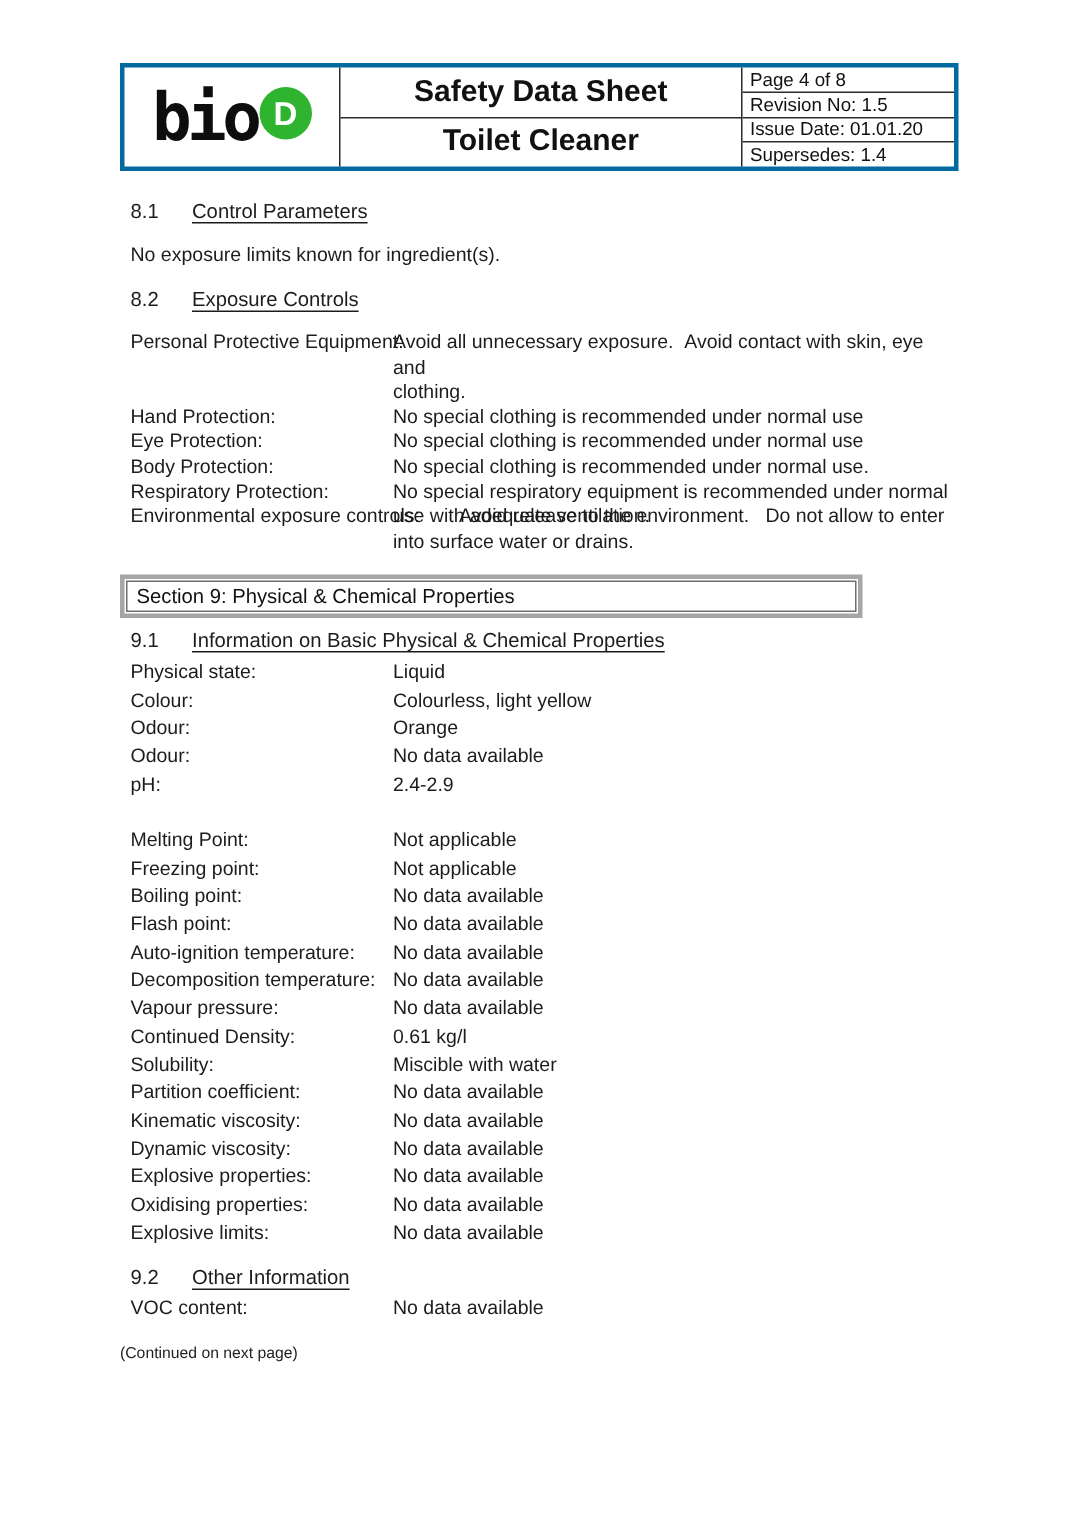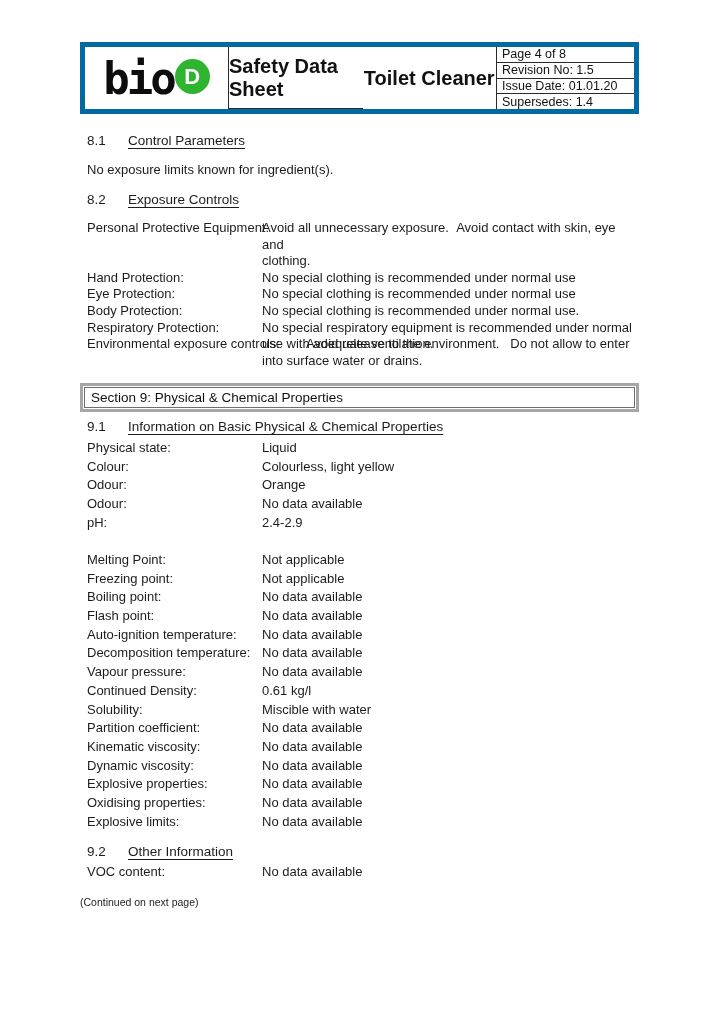--- a/index.html
+++ b/index.html
@@ -14,39 +14,39 @@
     margin:0 auto;
     overflow:hidden;
   }
 
   
   .hdr {
     position:absolute; left:80px; top:42px;
     width:559px; height:72px;
     display:grid;
     grid-template-columns:144px 268px 1fr;
-    border:5px solid #0369a1;
+    border:3px solid #0369a1;
   }
   .hdr-logo-cell {
     border-right:1px solid #2b2b2b;
     display:flex; align-items:center; justify-content:center;
   }
   .logo { white-space:nowrap; }
   .logo-text {
     font-family:"DejaVu Sans Mono", monospace;
     font-weight:bold; font-size:44px; letter-spacing:-3px; color:#0d0d0d;
   }
   .logo-badge {
     display:inline-block; width:35px; height:35px; border-radius:50%;
     color:#ffffff; text-align:center; line-height:35px;
     font-weight:bold; font-size:22px;
     font-family:"Liberation Sans", sans-serif;
     transform:translateY(-10px); margin-left:1px;
   }
-  .hdr-title-cell { border-right:1px solid #2b2b2b; display:flex; flex-direction:row; }
+  .hdr-title-cell { border-right:1px solid #2b2b2b; display:flex; flex-direction:column; }
   .hdr-title-row {
     flex:1; display:flex; align-items:center; justify-content:center;
     font-weight:bold; font-size:20px; color:#111;
   }
   .hdr-title-row:first-child { border-bottom:1px solid #2b2b2b; }
   .hdr-info-cell { display:flex; flex-direction:column; }
   .hdr-info-row {
     flex:1; display:flex; align-items:center;
     padding-left:5px; font-size:12.5px; color:#111;
   }
@@ -61,21 +61,21 @@
 
   
   .kv-block { position:absolute; left:87px; width:553px; }
   .krow { position:relative; line-height:16.6px; }
   .krow .lbl { position:absolute; left:0; top:0; }
   .krow .val { display:block; margin-left:175px; white-space:pre-line; }
   .krow .val.env { text-indent:44px; }
 
   
   .sec-banner {
-    position:absolute; left:80px; top:383px; width:559px;
+    position:absolute; left:80px; top:383px; width:495px;
     border:3px solid #a6a6a6; background:#ffffff;
   }
   .sec-banner-inner {
     margin:1px; border:1px solid #6f6f6f;
     padding:2px 6px; font-size:13.5px; line-height:15px; color:#111;
   }
 
   
   .plist { position:absolute; left:87px; width:553px; }
   .prow { position:relative; line-height:18.7px; height:18.7px; white-space:nowrap; }

